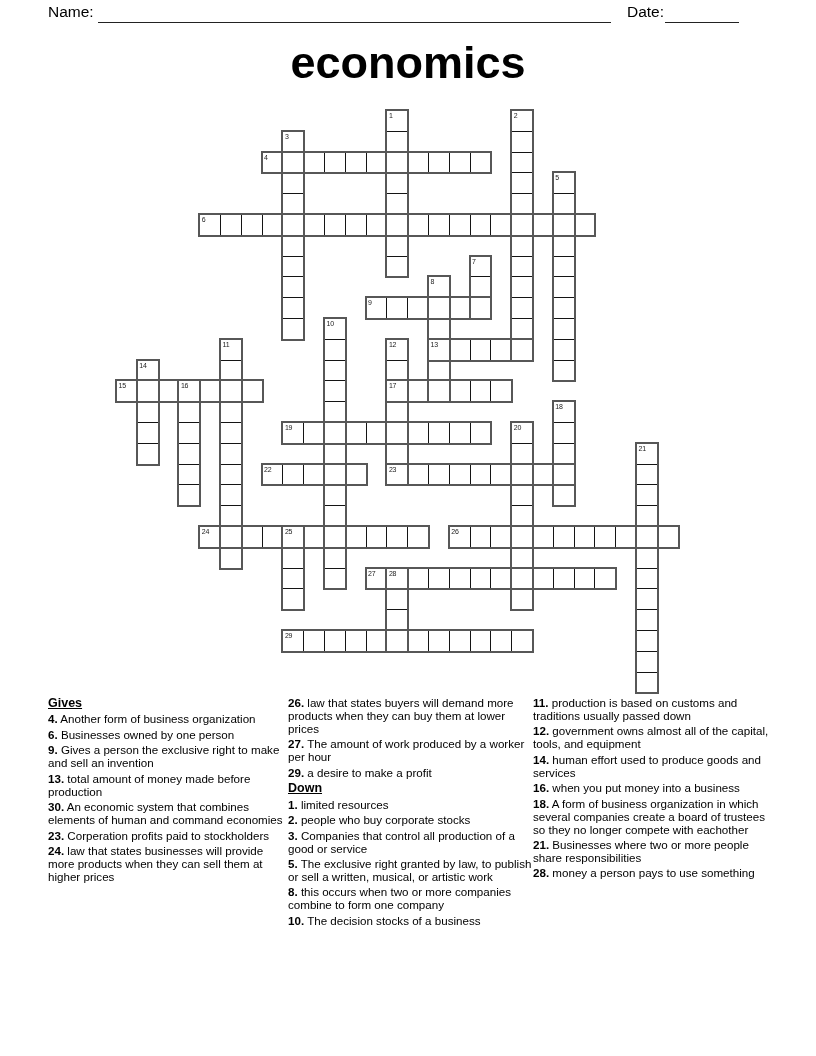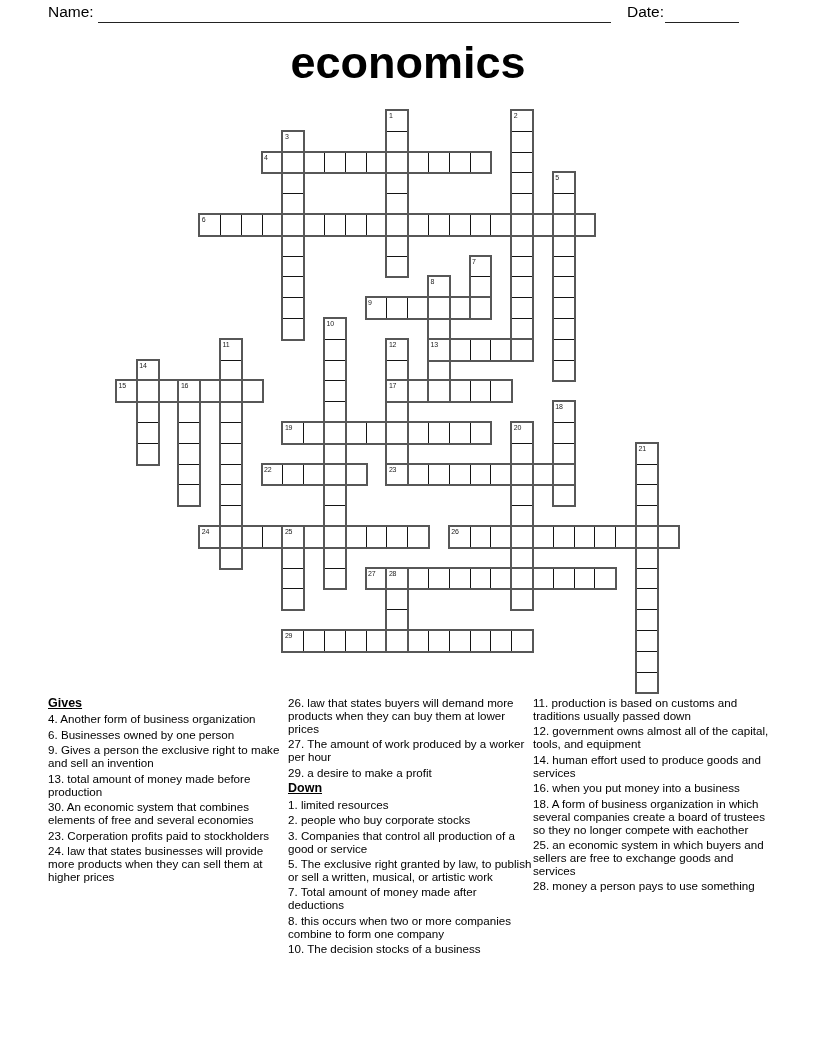--- a/index.html
+++ b/index.html
@@ -29,21 +29,21 @@
   .word-outline {
     position:absolute; box-sizing:border-box; border:2px solid #575757;
     pointer-events:none;
   }
   .clue-col { position:absolute; top:697px; font-size:11.6px; line-height:12.9px; color:#000; }
   #clue-col-0 { left:48px;  width:238px; }
   #clue-col-1 { left:288px; width:246px; }
   #clue-col-2 { left:533px; width:243px; }
   .clue-head { font-weight:bold; text-decoration:underline; font-size:12.5px; margin:0 0 3.5px 0; }
   .clue { margin:0 0 2.6px 0; }
-  .cnum { font-weight:normal; }
+  .cnum { font-weight:bold; }
 </style>
 </head>
 <body>
 
 <div id="page">
   <span class="hdr-label" id="name-label">Name:</span>
   <span class="hline" id="name-line"></span>
   <span class="hdr-label" id="date-label">Date:</span>
   <span class="hline" id="date-line"></span>
 
@@ -358,39 +358,38 @@
       <div class="word-outline" style="left: 385.4px; top: 566.6px; width: 23.8px; height: 86.2px;"></div>
       <div class="word-outline" style="left: 281.4px; top: 629px; width: 252.6px; height: 23.8px;"></div>
     </div>
 
   <div class="clue-col" id="clue-col-0">
       <div class="clue-head">Gives</div>
       <div class="clue"><span class="cnum">4.</span><span> Another form of business organization</span></div>
       <div class="clue"><span class="cnum">6.</span><span> Businesses owned by one person</span></div>
       <div class="clue"><span class="cnum">9.</span><span> Gives a person the exclusive right to make and sell an invention</span></div>
       <div class="clue"><span class="cnum">13.</span><span> total amount of money made before production</span></div>
-      <div class="clue"><span class="cnum">30.</span><span> An economic system that combines elements of free and several economies</span></div>
+      <div class="clue"><span class="cnum">30.</span><span> An economic system that combines elements of human and command economies</span></div>
       <div class="clue"><span class="cnum">23.</span><span> Corperation profits paid to stockholders</span></div>
       <div class="clue"><span class="cnum">24.</span><span> law that states businesses will provide more products when they can sell them at higher prices</span></div>
     </div>
   <div class="clue-col" id="clue-col-1">
       <div class="clue"><span class="cnum">26.</span><span> law that states buyers will demand more products when they can buy them at lower prices</span></div>
       <div class="clue"><span class="cnum">27.</span><span> The amount of work produced by a worker per hour</span></div>
       <div class="clue"><span class="cnum">29.</span><span> a desire to make a profit</span></div>
       <div class="clue-head">Down</div>
       <div class="clue"><span class="cnum">1.</span><span> limited resources</span></div>
       <div class="clue"><span class="cnum">2.</span><span> people who buy corporate stocks</span></div>
       <div class="clue"><span class="cnum">3.</span><span> Companies that control all production of a good or service</span></div>
       <div class="clue"><span class="cnum">5.</span><span> The exclusive right granted by law, to publish or sell a written, musical, or artistic work</span></div>
-      <div class="clue"><span class="cnum">7.</span><span> Total amount of money made after deductions</span></div>
       <div class="clue"><span class="cnum">8.</span><span> this occurs when two or more companies combine to form one company</span></div>
       <div class="clue"><span class="cnum">10.</span><span> The decision stocks of a business</span></div>
     </div>
   <div class="clue-col" id="clue-col-2">
       <div class="clue"><span class="cnum">11.</span><span> production is based on customs and traditions usually passed down</span></div>
       <div class="clue"><span class="cnum">12.</span><span> government owns almost all of the capital, tools, and equipment</span></div>
       <div class="clue"><span class="cnum">14.</span><span> human effort used to produce goods and services</span></div>
       <div class="clue"><span class="cnum">16.</span><span> when you put money into a business</span></div>
       <div class="clue"><span class="cnum">18.</span><span> A form of business organization in which several companies create a board of trustees so they no longer compete with eachother</span></div>
-      <div class="clue"><span class="cnum">25.</span><span> an economic system in which buyers and sellers are free to exchange goods and services</span></div>
+      <div class="clue"><span class="cnum">21.</span><span> Businesses where two or more people share responsibilities</span></div>
       <div class="clue"><span class="cnum">28.</span><span> money a person pays to use something</span></div>
     </div>
 </div>
 
 </body></html>

